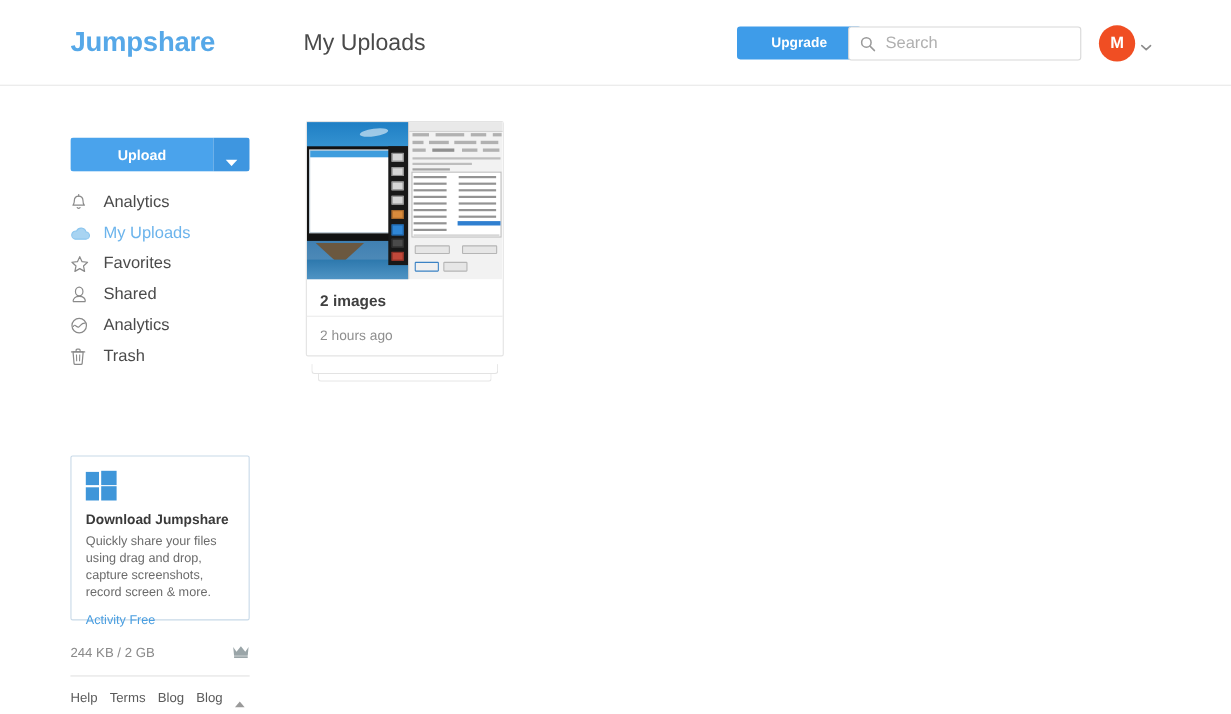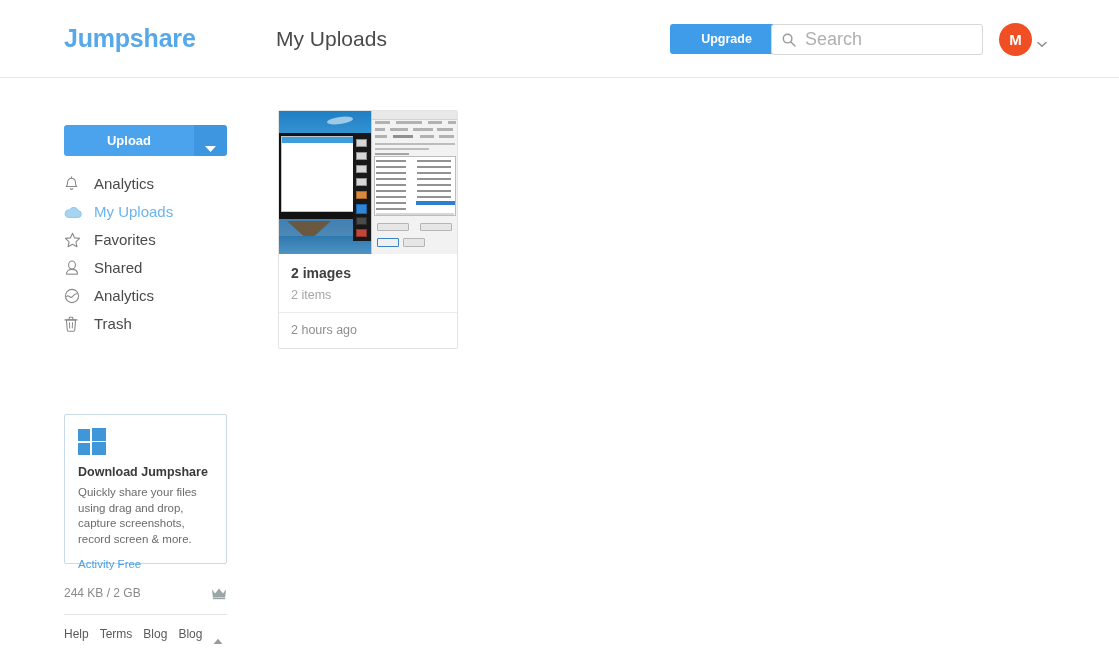--- a/index.html
+++ b/index.html
@@ -66,21 +66,21 @@
     left: 10px; top: 8px;
     width: 14px; height: 14px;
   }
   .search-input {
     position: absolute;
     left: 31px; top: 0;
     width: 172px; height: 29px;
     border: none;
     outline: none;
     background: transparent;
-    font-size: 18px;
+    font-size: 15px;
     color: #5a5a5a;
     font-family: "Liberation Sans", sans-serif;
   }
   .search-input::placeholder { color: #b0b0b0; }
   .avatar {
     position: absolute;
     left: 999px; top: 23px;
     width: 33px; height: 33px;
     border-radius: 50%;
     background: #f04e23;
@@ -616,19 +616,18 @@
 
         <i class="dlg-btn" style="left:5px;  top:112px; width:32px; height:8px"></i>
         <i class="dlg-btn" style="left:48px; top:112px; width:32px; height:8px"></i>
         <i class="dlg-btn focus" style="left:5px;  top:127px; width:22px; height:9px"></i>
         <i class="dlg-btn" style="left:31px; top:127px; width:22px; height:9px"></i>
       </div>
     </div>
 
     <div class="card-body">
       <div class="card-title">2 images</div>
-      <div class="card-sub">2 items</div>
     </div>
     <div class="card-divider"></div>
     <div class="card-time">2 hours ago</div>
 
   </div>
 </div>
 
 </body></html>

